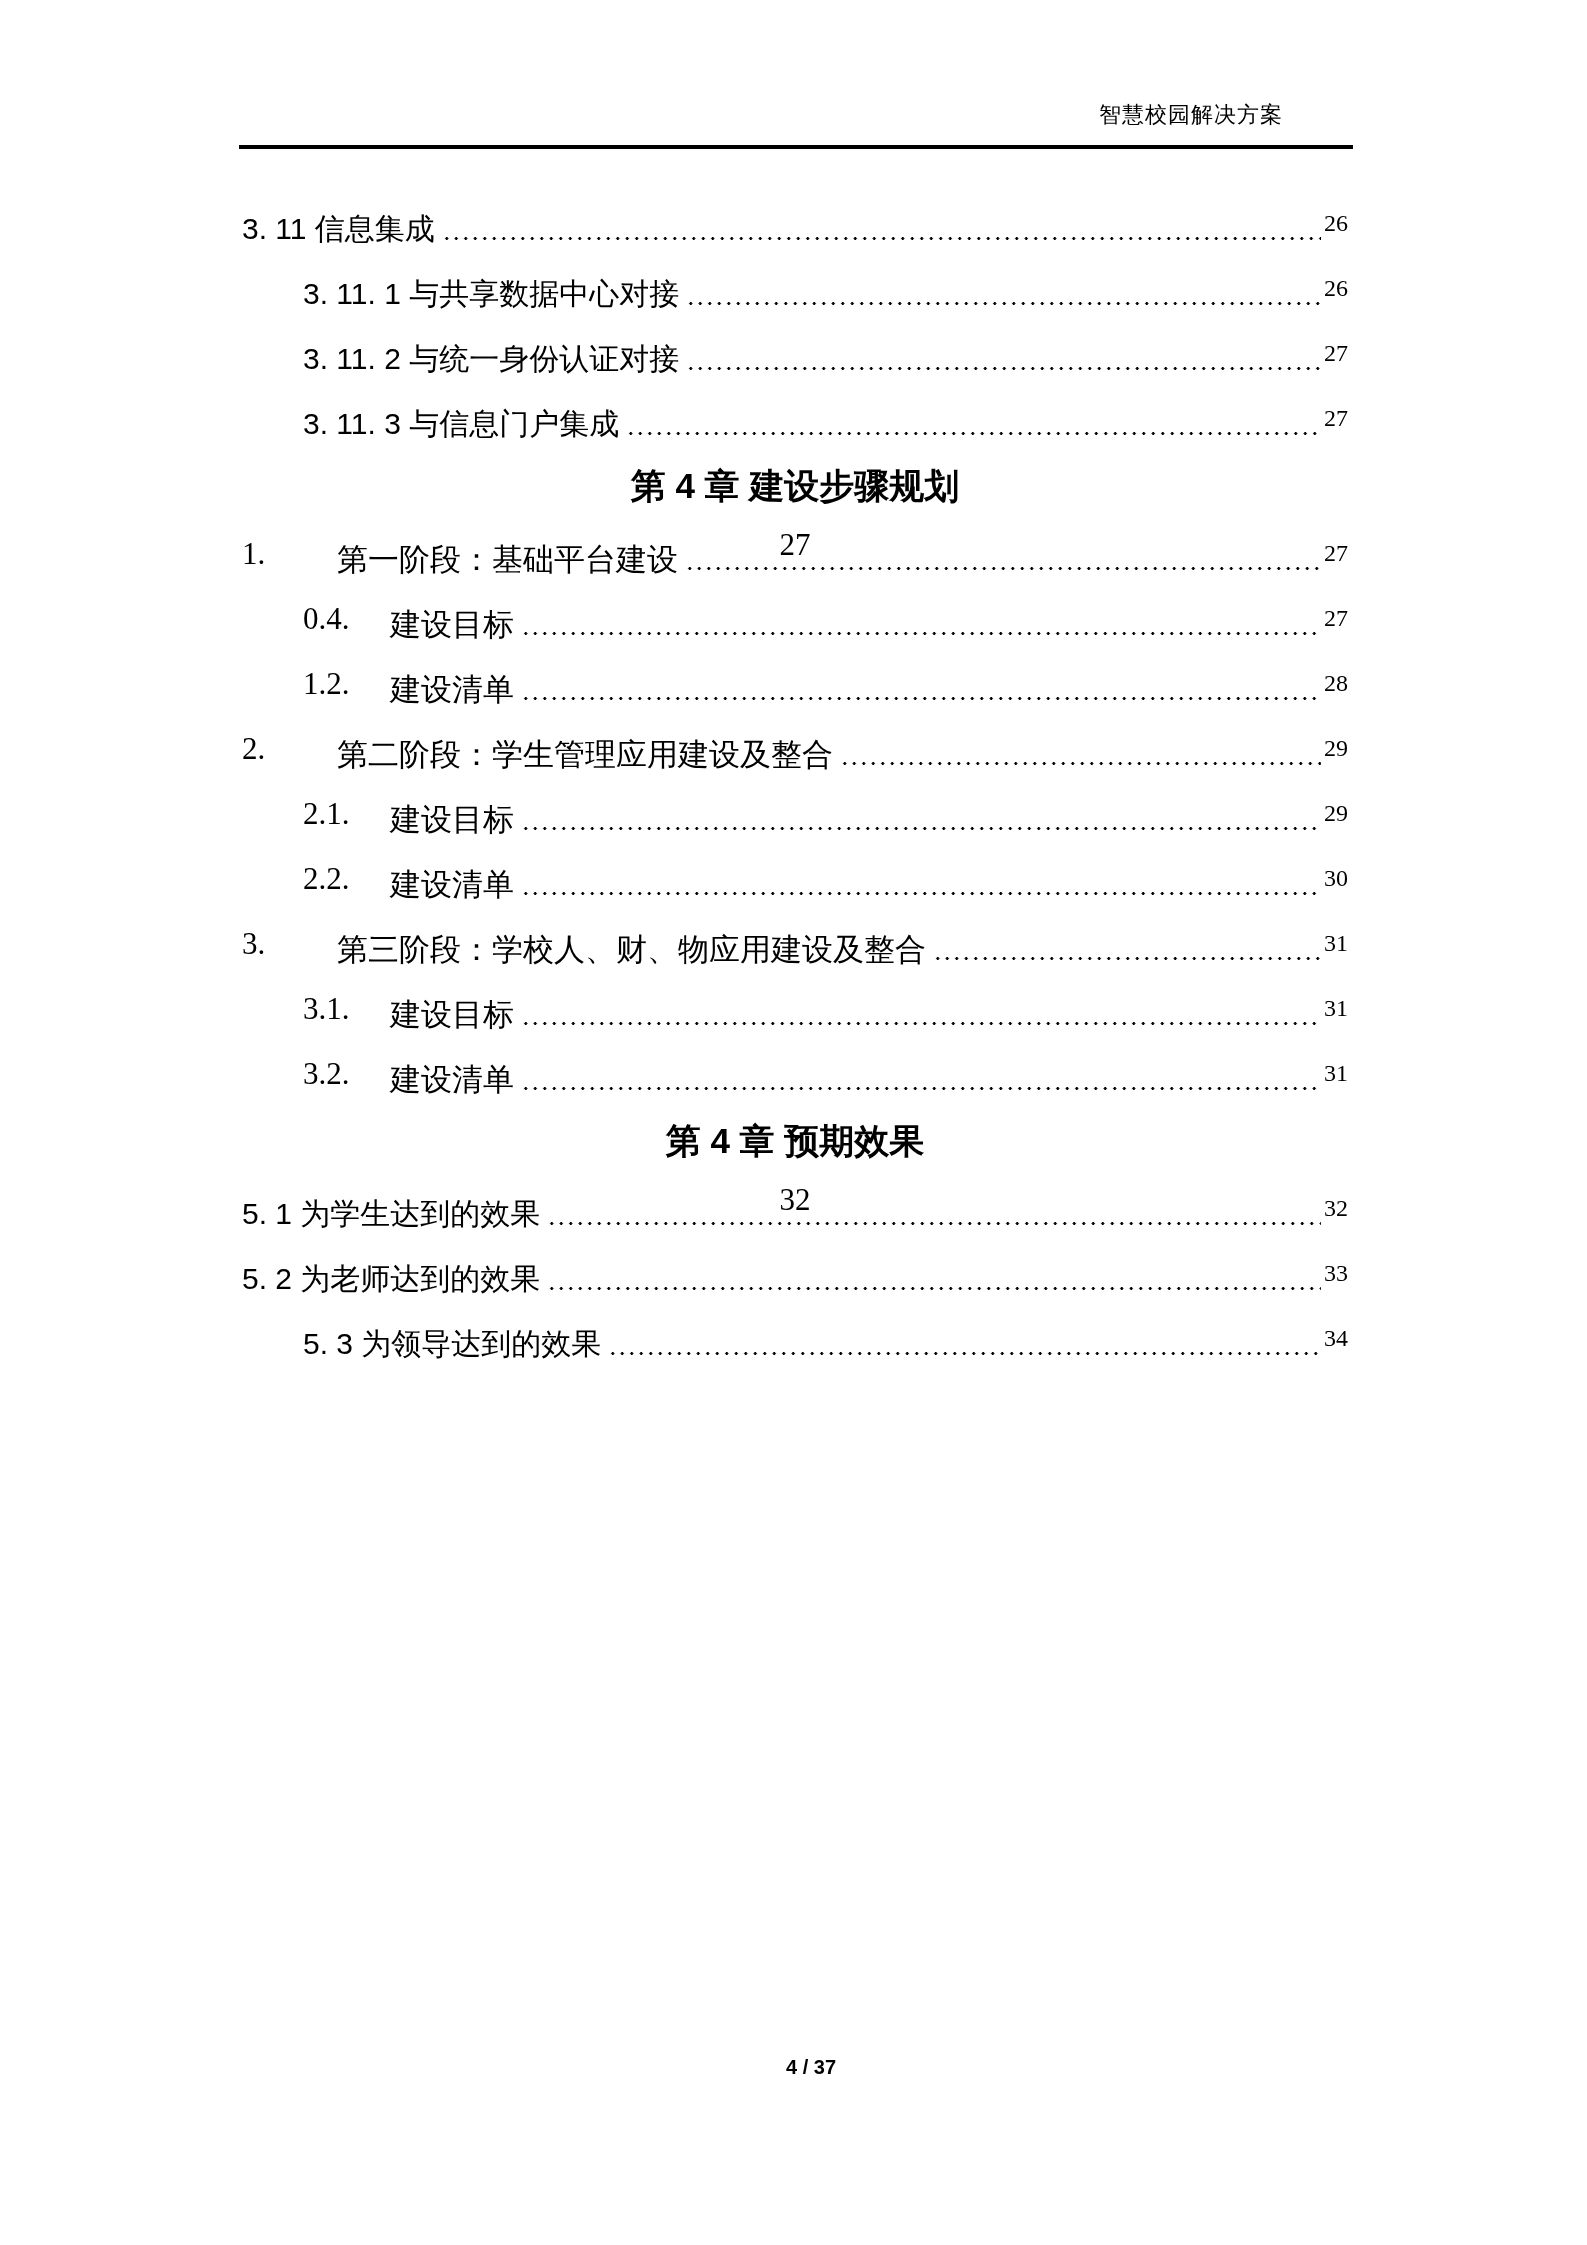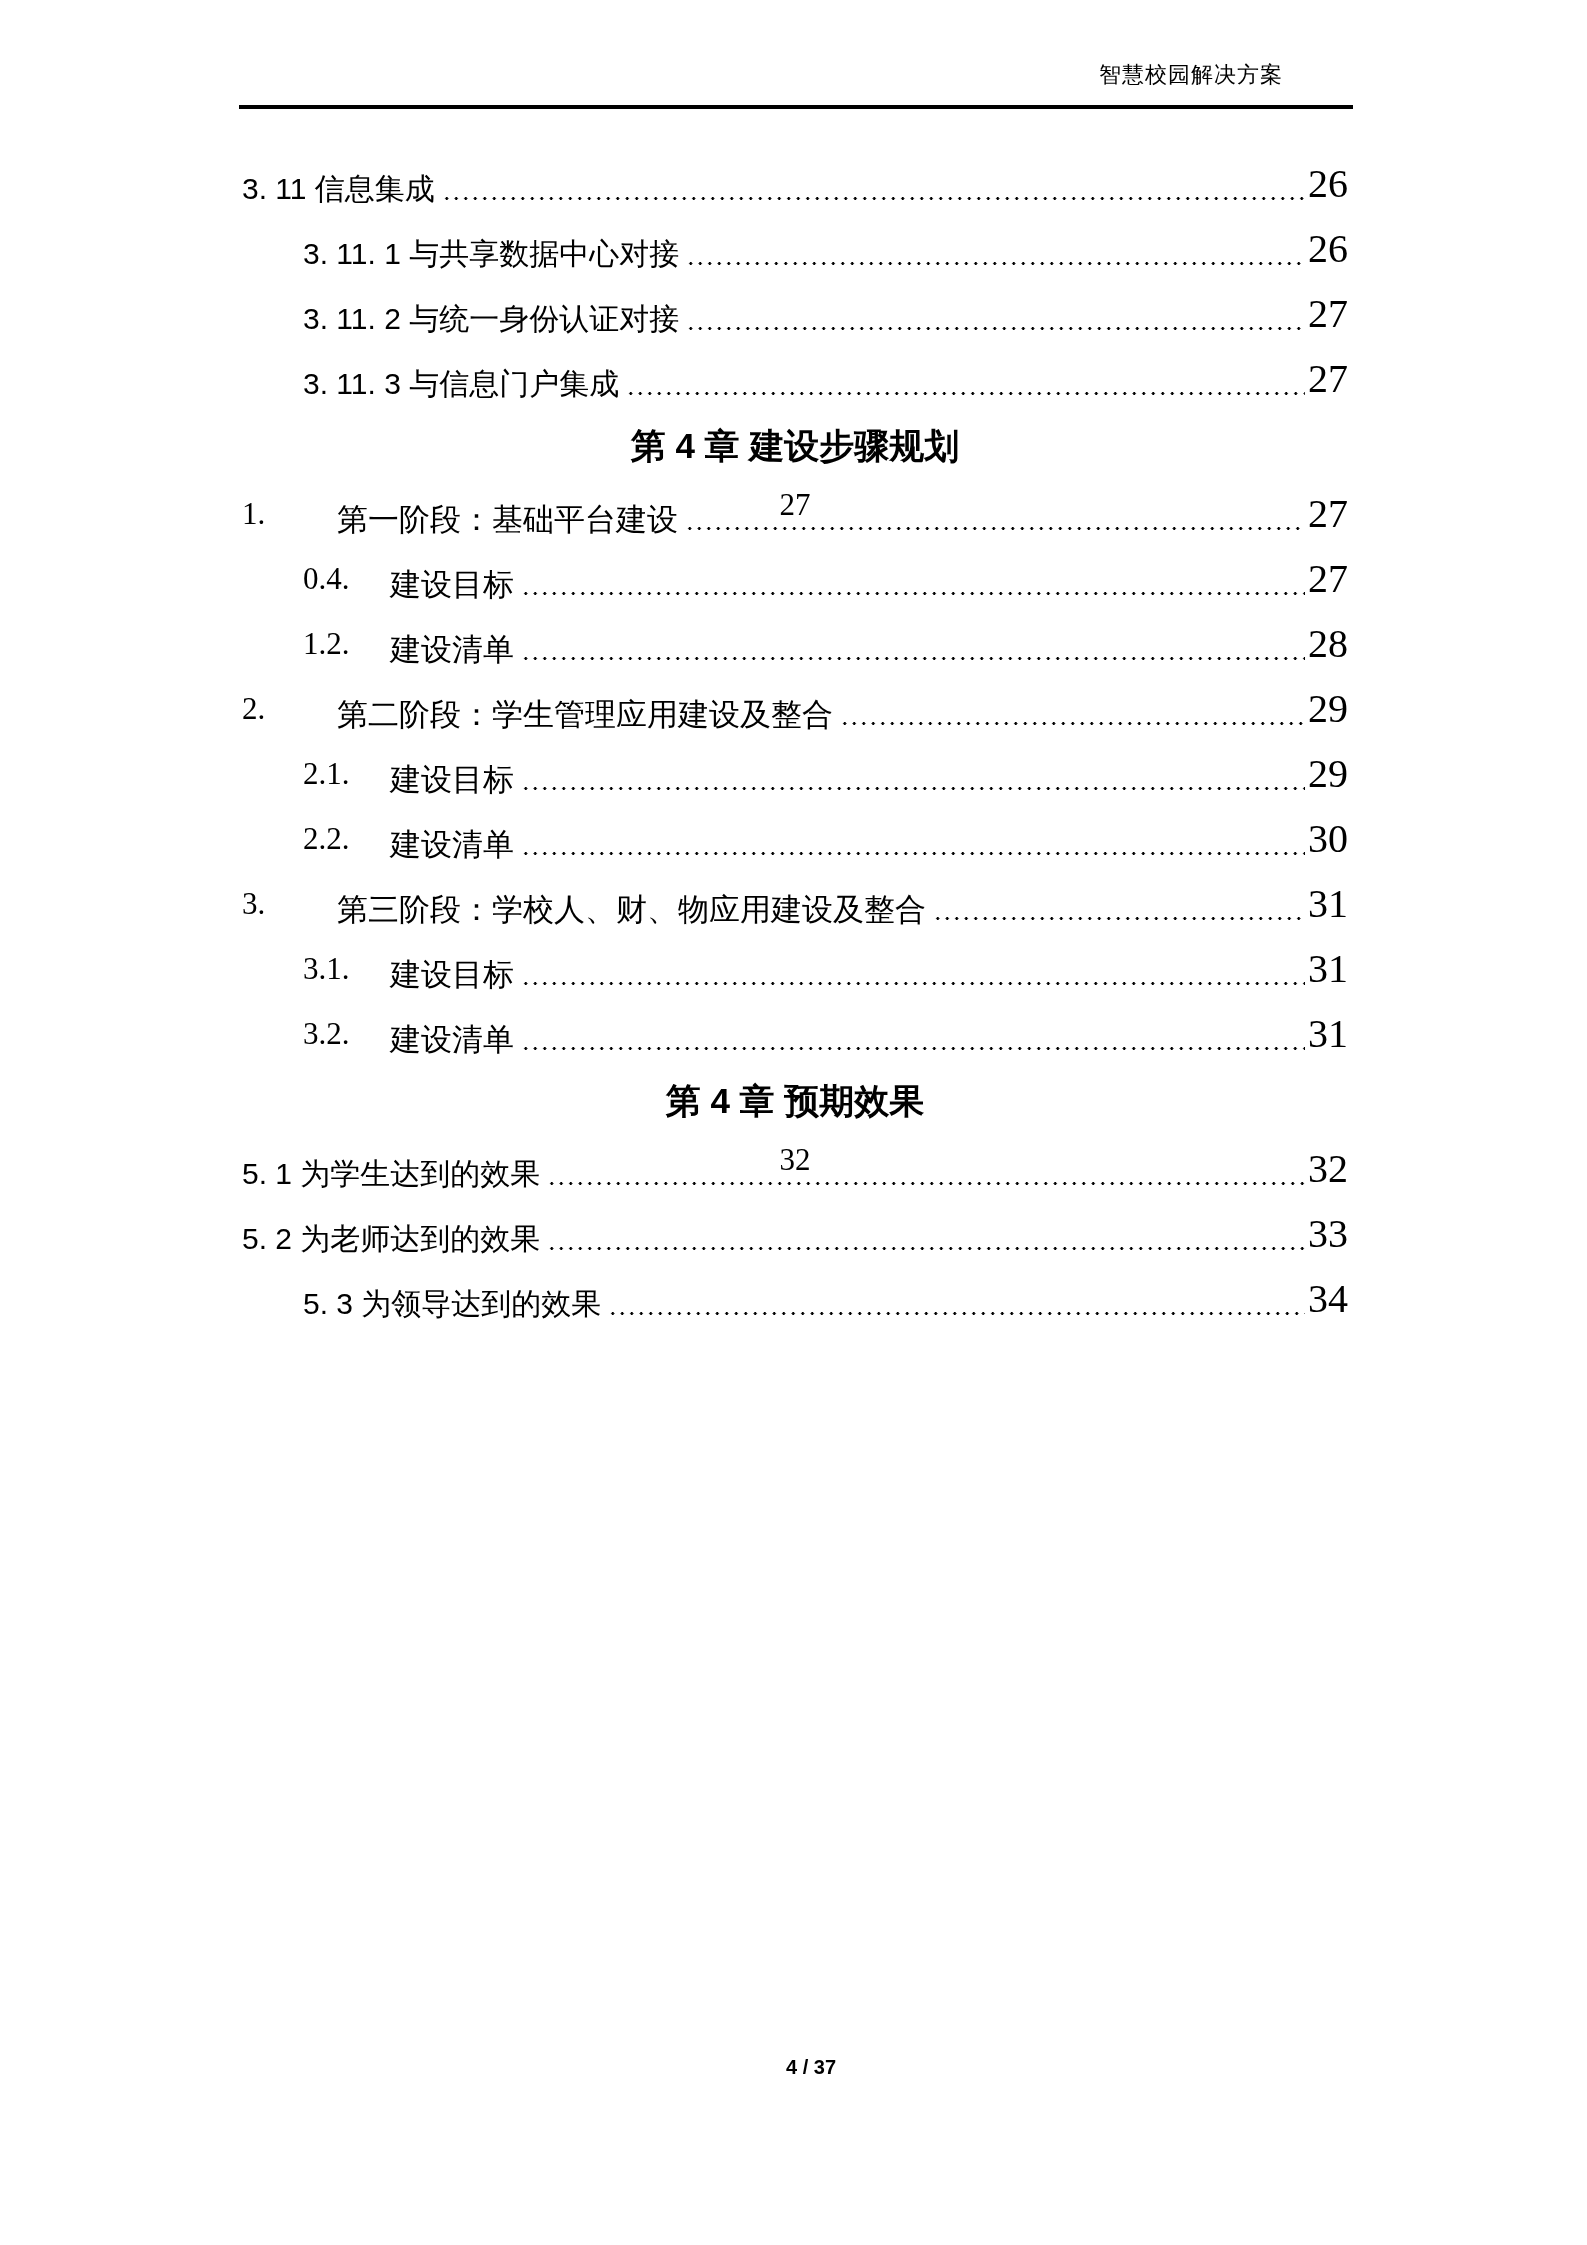--- a/index.html
+++ b/index.html
@@ -7,21 +7,21 @@
   body {
     width: 1587px; height: 2245px;
     position: relative;
     overflow: hidden;
     font-family: "Liberation Serif", serif;
     color: #000;
   }
   .page { position: absolute; inset: 0; background: #fff; }
 
   
-  .header { margin: 0 234px 0 239px; padding-top: 58px; }
+  .header { margin: 0 234px 0 239px; padding-top: 98px; }
   .header-title {
     text-align: right;
     padding-right: 70px;
     font-family: "Liberation Serif", serif;
     font-size: 22px;
     line-height: 34px;
     letter-spacing: 1px;
     white-space: nowrap;
   }
   .header-rule { margin-top: 13px; border-bottom: 4px solid #000; }
@@ -42,21 +42,21 @@
     height: 5px;
     margin: 0 3px 15px 7px;
     background-image: radial-gradient(circle, #000 0 1.35px, transparent 1.6px);
     background-size: 9.5px 5px;
     background-repeat: repeat-x;
     background-position: left center;
   }
   .row .pg {
     flex: 0 0 auto;
     font-family: "Liberation Serif", serif;
-    font-size: 40px;
+    font-size: 24px;
     font-weight: normal;
   }
 
   
   .row.c { height: 70px; font-family: "Liberation Sans", sans-serif; font-weight: bold; font-size: 35px; flex-direction: column; }
   .row.c .leader { margin-bottom: 17px; }
   .row.c .pg { font-size: 31px; }
 
   
   .row.s1, .row.s2 { font-family: "Liberation Sans", sans-serif; font-size: 30px; }

